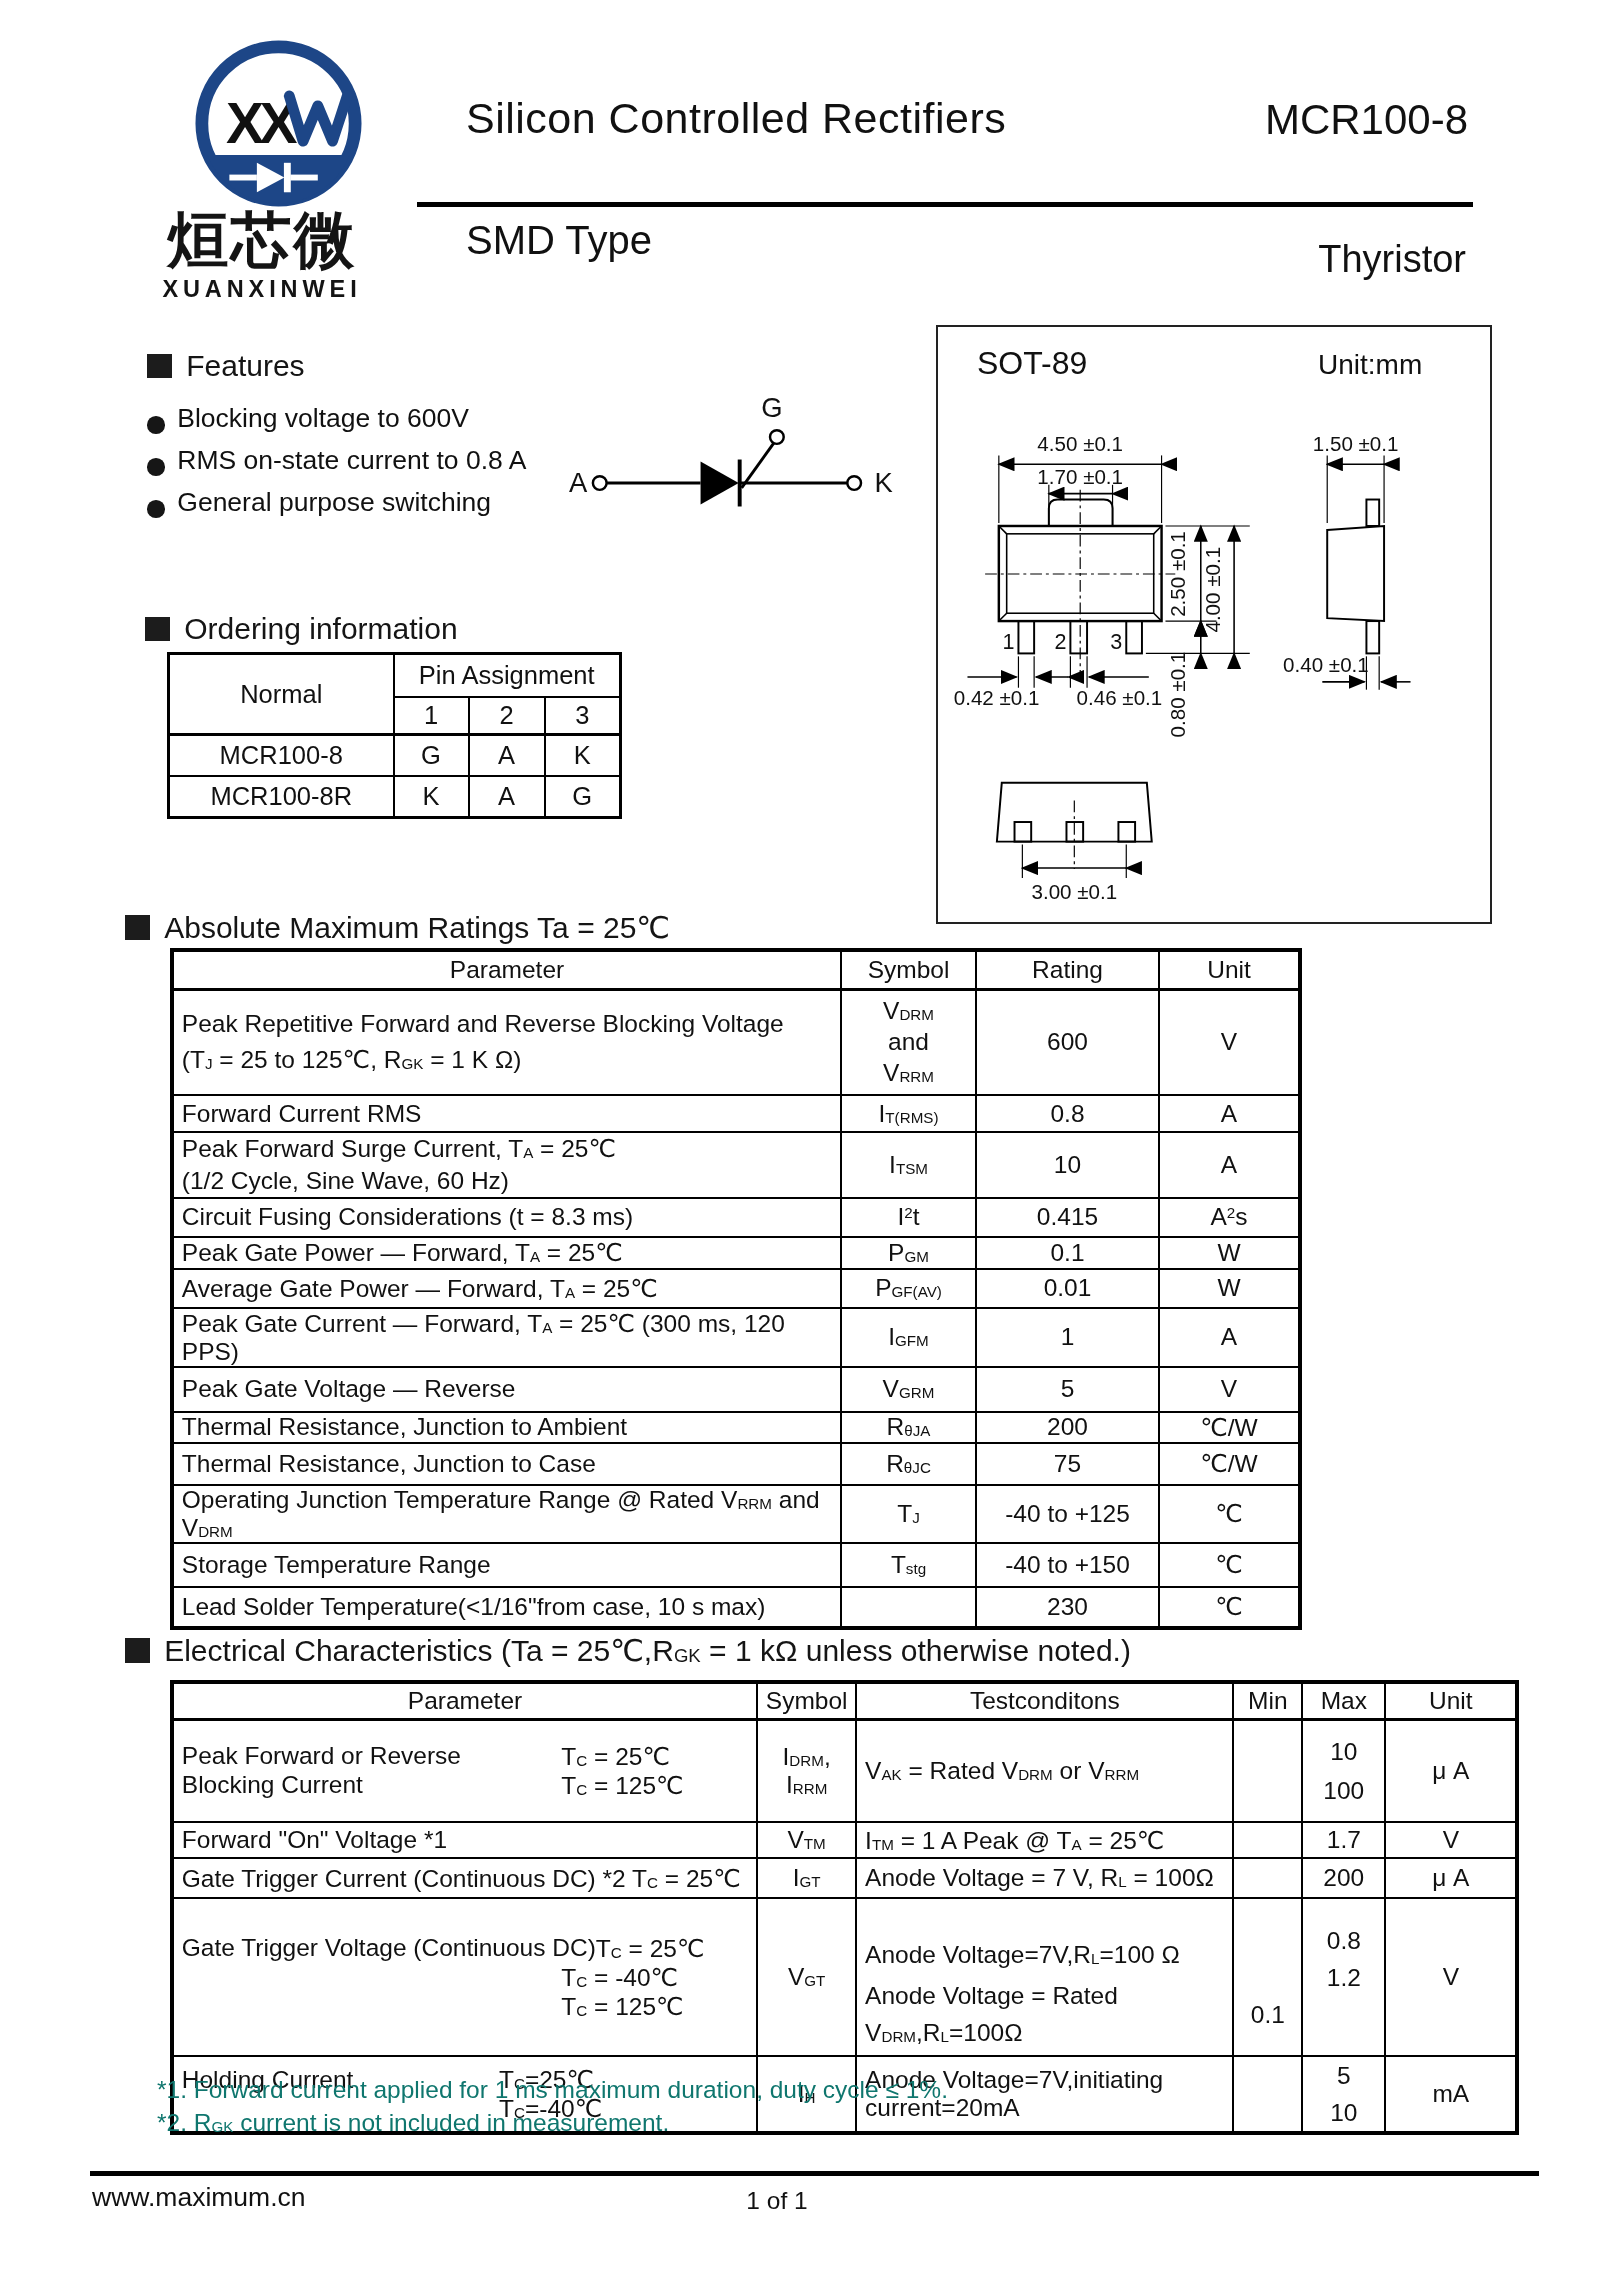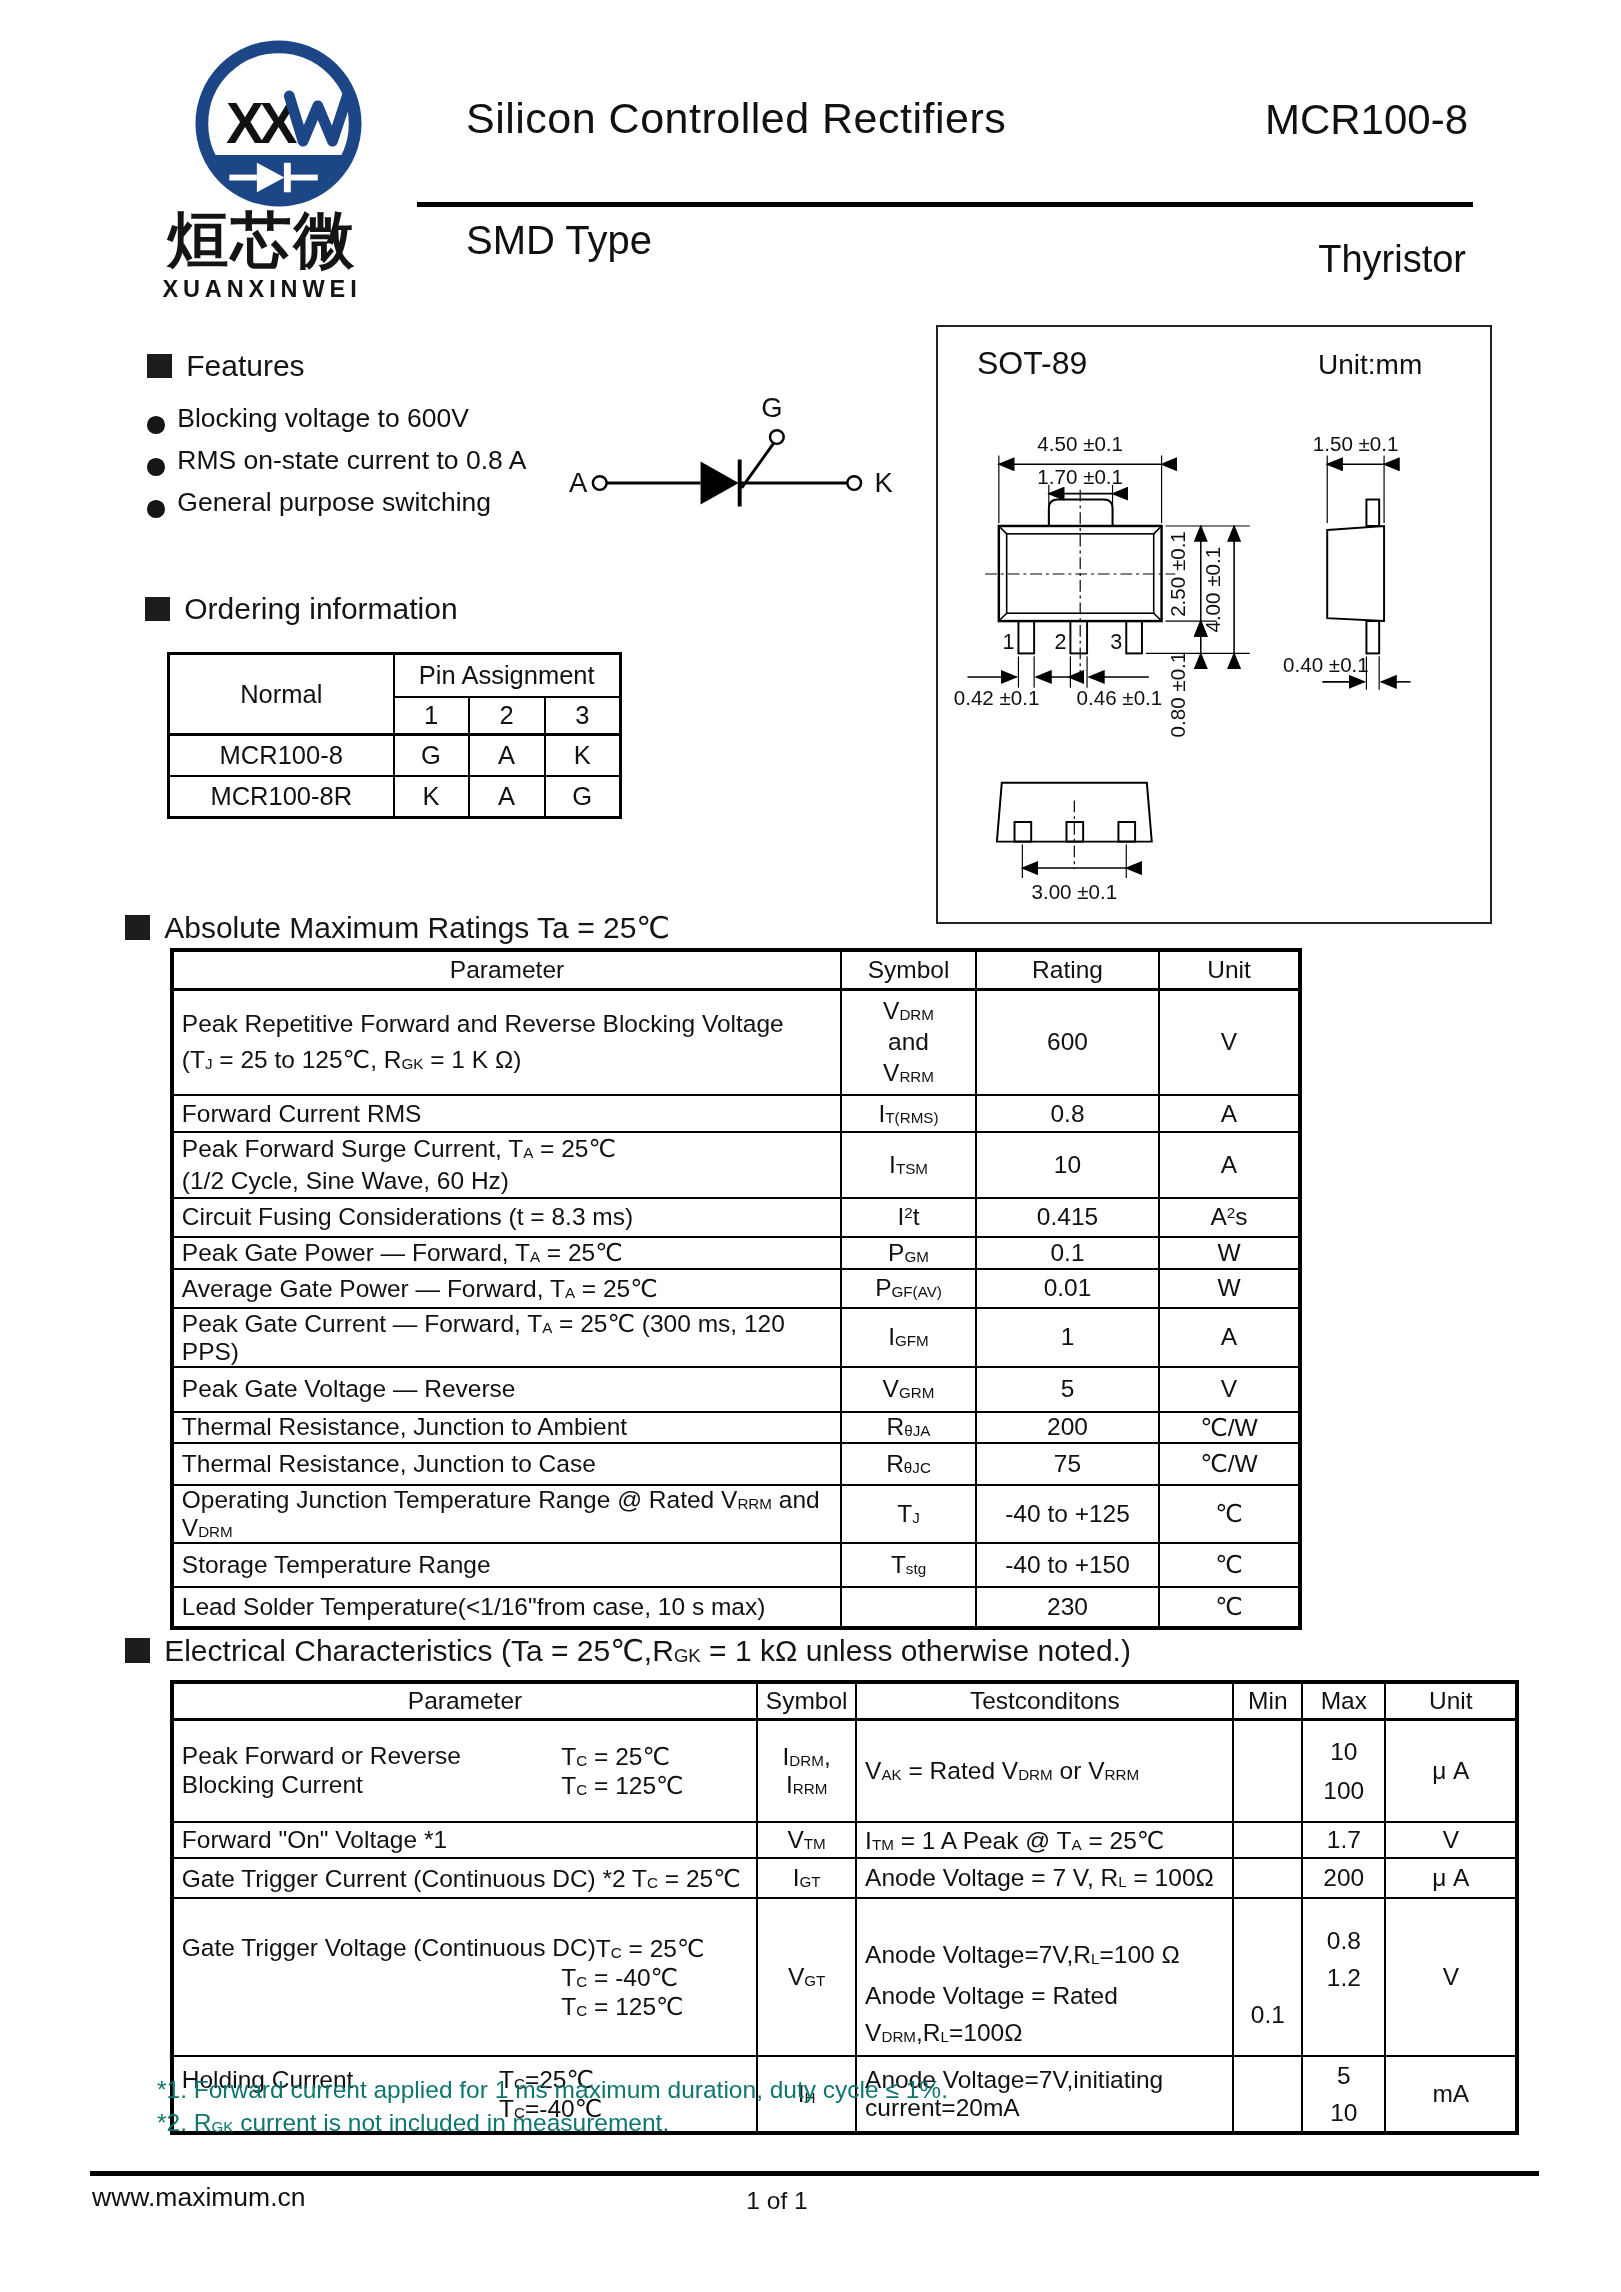--- a/index.html
+++ b/index.html
@@ -209,21 +209,21 @@
       <text x="426" y="127" text-anchor="middle" font-size="21">1.50 ±0.1</text>
       <text x="352" y="352" text-anchor="start" font-size="21">0.40 ±0.1</text>
       <text x="139" y="584" text-anchor="middle" font-size="21">3.00 ±0.1</text>
 
       <text x="78" y="328" text-anchor="end" font-size="22">1</text>
       <text x="131" y="328" text-anchor="end" font-size="22">2</text>
       <text x="188" y="328" text-anchor="end" font-size="22">3</text>
     </svg>
   </div>
 
-  <div class="sec" style="left:145px;top:592px">
+  <div class="sec" style="left:145px;top:612px">
     <span class="sq"></span>
     <span>Ordering information</span>
   </div>
   <table class="ot" style="left:167px;top:652px">
     <colgroup>
         <col style="width:225px">
         <col style="width:75px">
         <col style="width:76px">
         <col style="width:76px">
       </colgroup>

